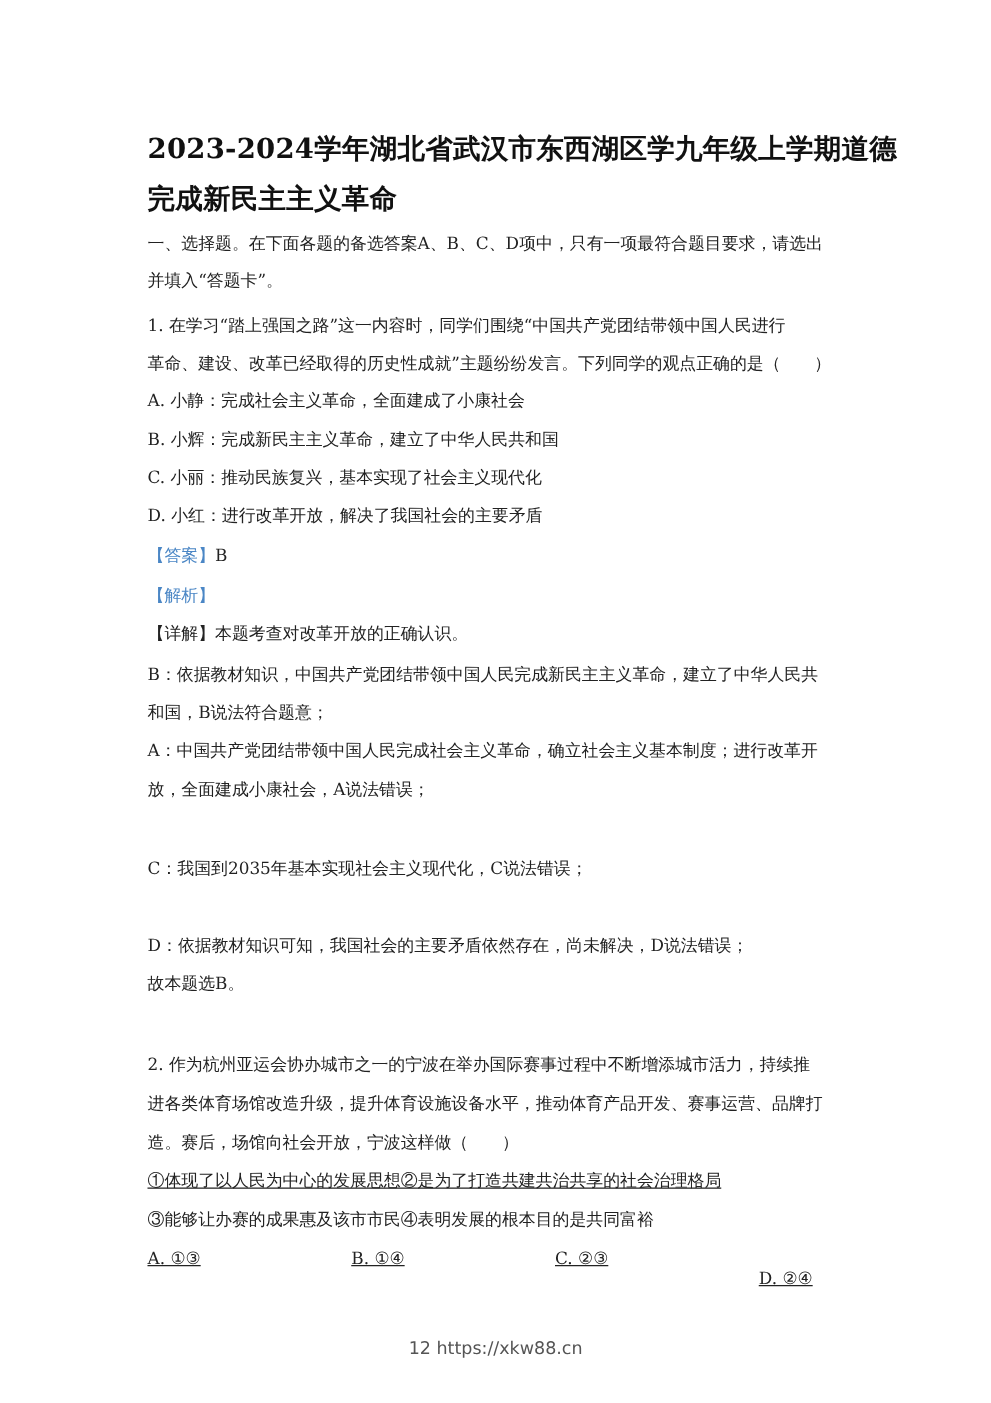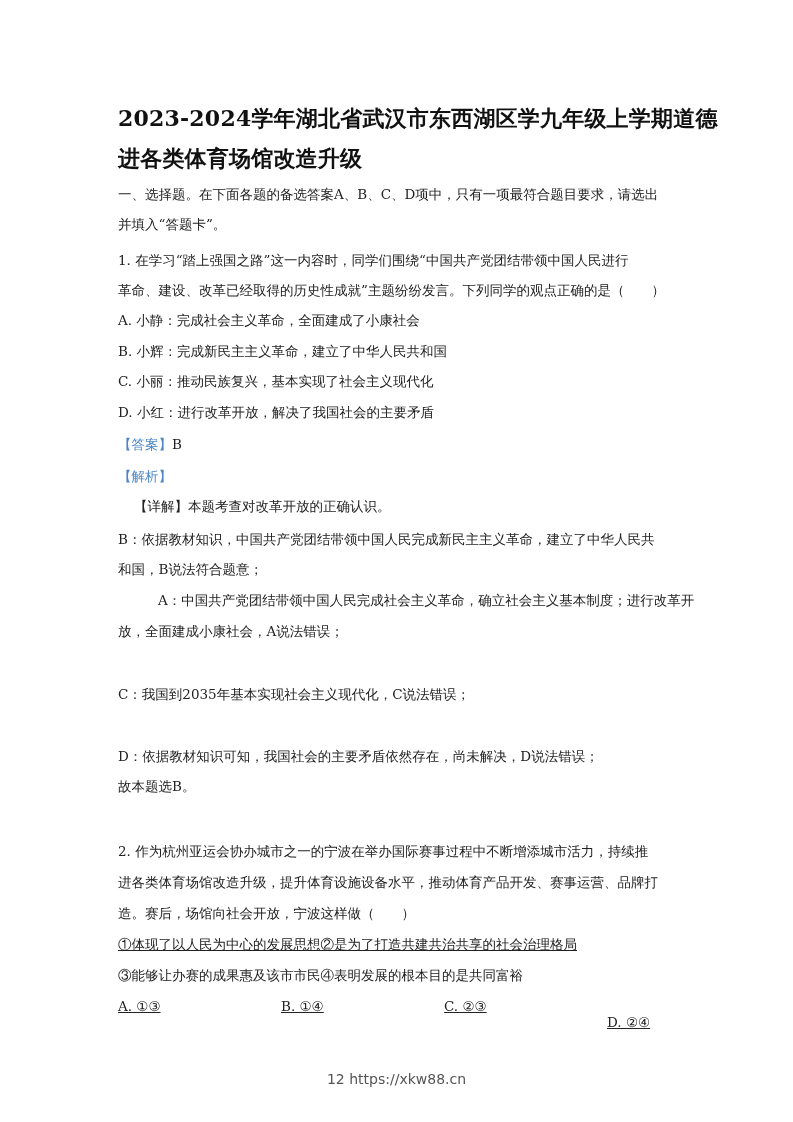--- a/index.html
+++ b/index.html
@@ -14,42 +14,42 @@
     .opt-row span { position: absolute; top: 0; white-space: nowrap; text-decoration: underline; }
     .footer { position: absolute; top: 1071px; left: 0; width: 793px; text-align: center;
               font-family: "DejaVu Sans", "Liberation Sans", sans-serif; font-size: 14px; color: #555; }
   </style>
 </head>
 <body>
 
 <div class="page">
 
   <div class="title" style="top:104px;">2023-2024学年湖北省武汉市东西湖区学九年级上学期道德</div>
-  <div class="title" style="top:144px;">进各类体育场馆改造升级</div>
+  <div class="title" style="top:144px;">完成新民主主义革命</div>
 
   <div class="line" style="top:186px;">一、选择题。在下面各题的备选答案A、B、C、D项中，只有一项最符合题目要求，请选出</div>
   <div class="line" style="top:216px;">并填入“答题卡”。</div>
 
   <div class="line" style="top:252px;">1. 在学习“踏上强国之路”这一内容时，同学们围绕“中国共产党团结带领中国人民进行</div>
   <div class="line" style="top:282px;">革命、建设、改革已经取得的历史性成就”主题纷纷发言。下列同学的观点正确的是（　　）</div>
 
   <div class="line" style="top:312px;">A. 小静：完成社会主义革命，全面建成了小康社会</div>
   <div class="line" style="top:343px;">B. 小辉：完成新民主主义革命，建立了中华人民共和国</div>
   <div class="line" style="top:373px;">C. 小丽：推动民族复兴，基本实现了社会主义现代化</div>
   <div class="line" style="top:404px;">D. 小红：进行改革开放，解决了我国社会的主要矛盾</div>
 
   <div class="line" style="top:436px;">
     <span class="blue">【答案】</span><span>B</span>
   </div>
   <div class="line blue" style="top:468px;">【解析】</div>
 
-  <div class="line" style="top:498px;margin-left:16px;">【详解】本题考查对改革开放的正确认识。</div>
+  <div class="line" style="top:498px;">【详解】本题考查对改革开放的正确认识。</div>
   <div class="line" style="top:531px;">B：依据教材知识，中国共产党团结带领中国人民完成新民主主义革命，建立了中华人民共</div>
   <div class="line" style="top:561px;">和国，B说法符合题意；</div>
-  <div class="line" style="top:592px;margin-left:40px;">A：中国共产党团结带领中国人民完成社会主义革命，确立社会主义基本制度；进行改革开</div>
+  <div class="line" style="top:592px;">A：中国共产党团结带领中国人民完成社会主义革命，确立社会主义基本制度；进行改革开</div>
   <div class="line" style="top:623px;">放，全面建成小康社会，A说法错误；</div>
   <div class="line" style="top:686px;">C：我国到2035年基本实现社会主义现代化，C说法错误；</div>
   <div class="line" style="top:748px;">D：依据教材知识可知，我国社会的主要矛盾依然存在，尚未解决，D说法错误；</div>
   <div class="line" style="top:778px;">故本题选B。</div>
 
   <div class="line" style="top:843px;">2. 作为杭州亚运会协办城市之一的宁波在举办国际赛事过程中不断增添城市活力，持续推</div>
   <div class="line" style="top:874px;">进各类体育场馆改造升级，提升体育设施设备水平，推动体育产品开发、赛事运营、品牌打</div>
   <div class="line" style="top:905px;">造。赛后，场馆向社会开放，宁波这样做（　　）</div>
   <div class="line" style="top:936px;text-decoration:underline;">①体现了以人民为中心的发展思想②是为了打造共建共治共享的社会治理格局</div>
   <div class="line" style="top:967px;">③能够让办赛的成果惠及该市市民④表明发展的根本目的是共同富裕</div>

